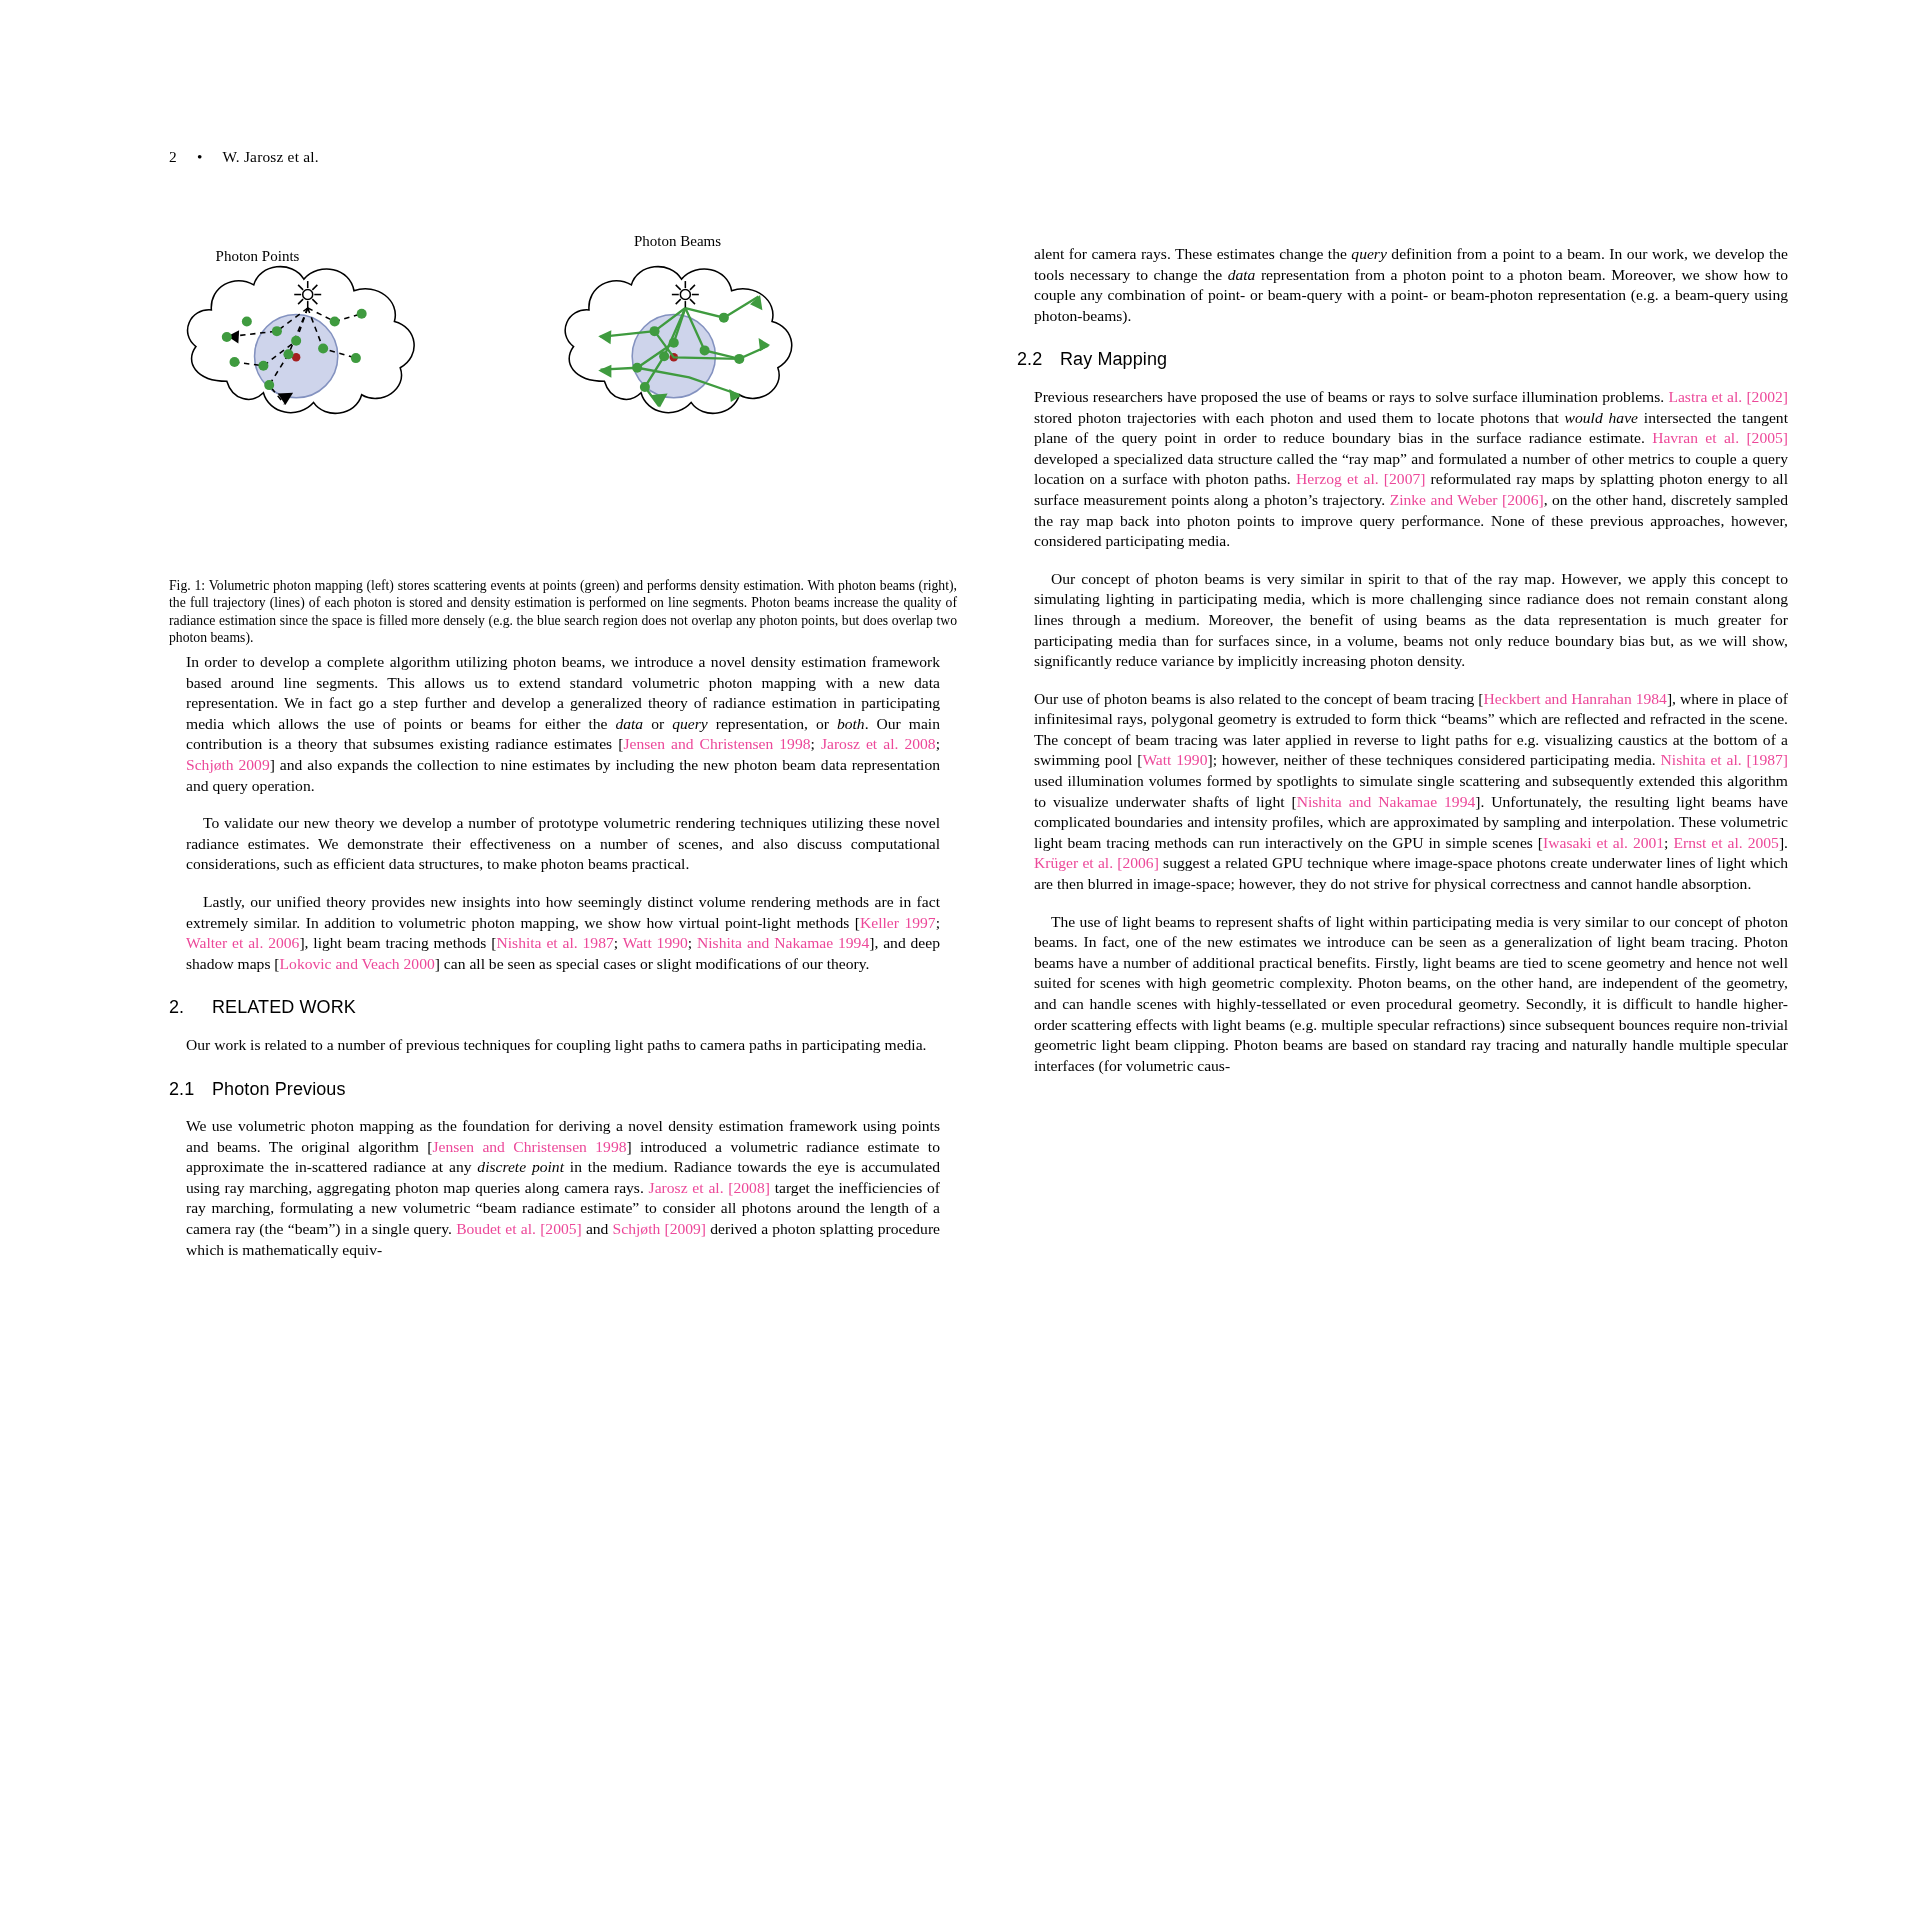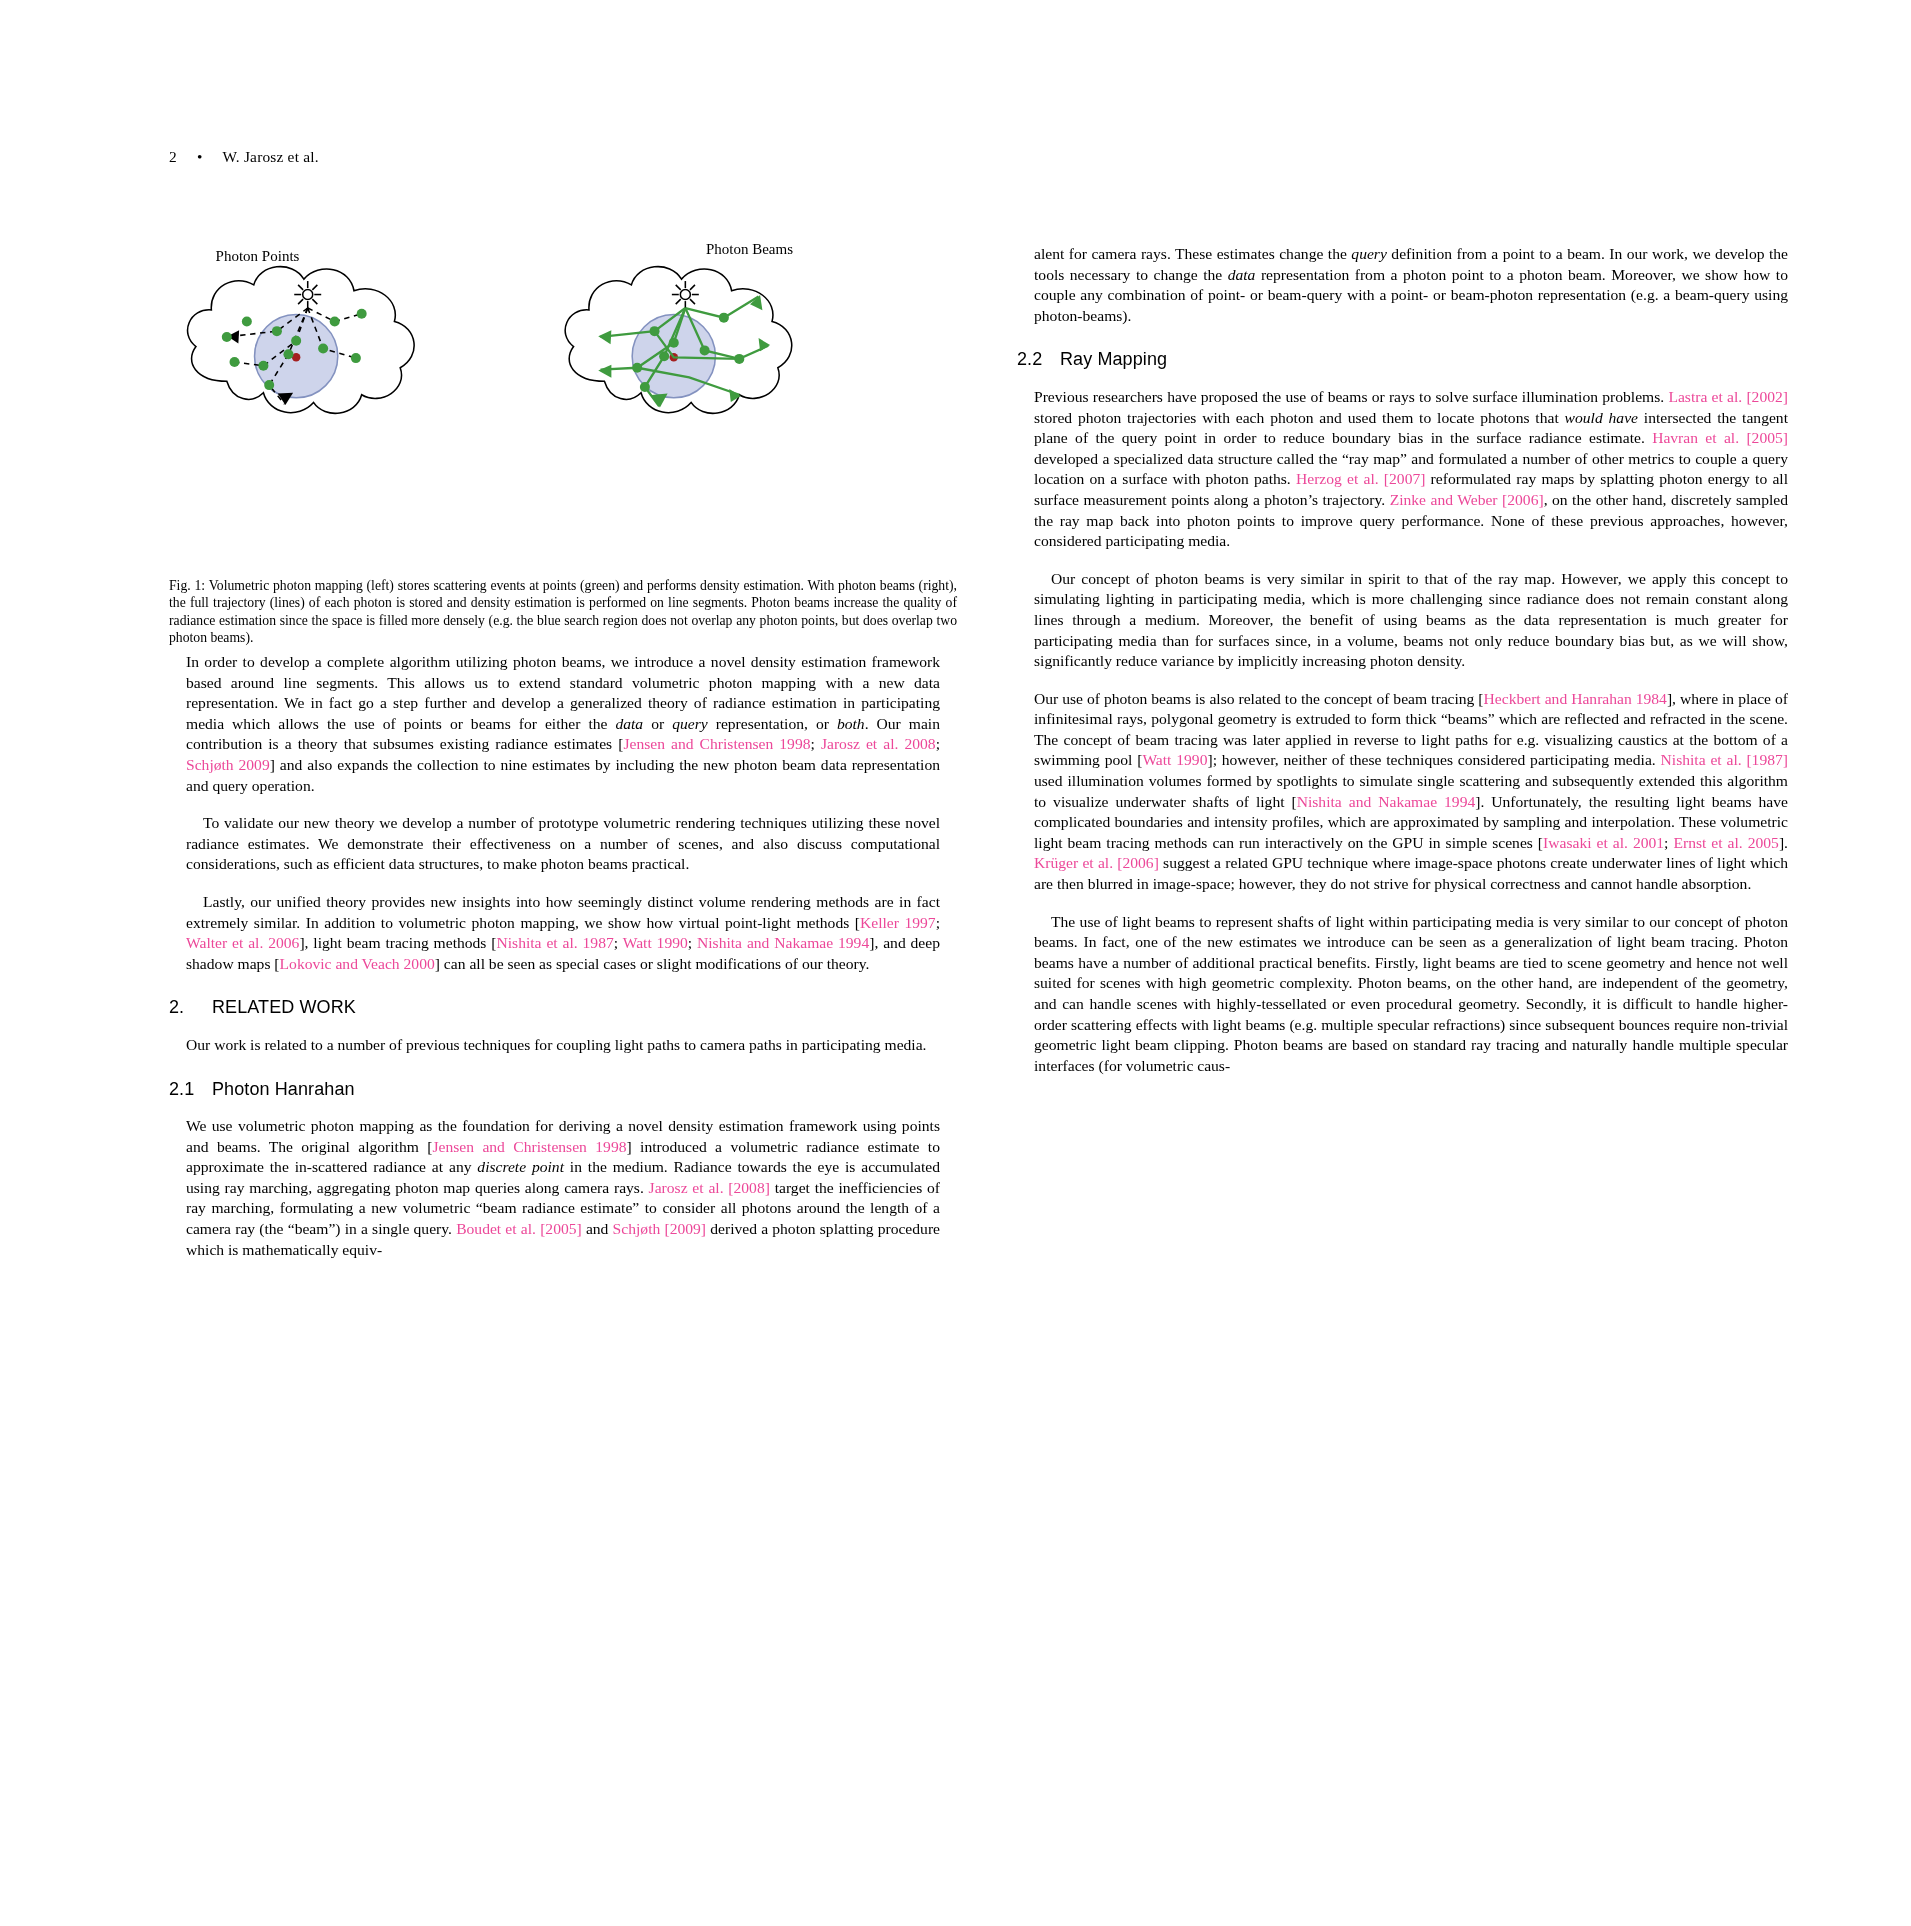--- a/index.html
+++ b/index.html
@@ -90,21 +90,21 @@
 <div class="page">
 
   <div class="runhead">
     <span class="pg">2</span><span class="dot">•</span><span class="auth">W. Jarosz et al.</span>
   </div>
 
   <div class="col col-left">
 
     <div class="figure">
       <div class="fig-label" style="left:-27px; top:0px;margin-top:19px;">Photon Points</div>
-      <div class="fig-label" style="left:393px; top:12px;text-align:right;">Photon Beams</div>
+      <div class="fig-label" style="left:393px; top:4px;">Photon Beams</div>
 
       <svg class="figsvg" width="788" height="347" viewBox="0 0 2045 900">
 
         <g transform="translate(30,70)">
           <path d="M120,330
                    C 40,330 10,280 40,240
                    C -5,205 25,140 80,145
                    C 75,85 140,50 190,80
                    C 205,25 290,15 320,65
                    C 360,20 440,35 450,95
@@ -227,21 +227,21 @@
 
     <p class="ind"><span>Lastly, our unified theory provides new insights into how seemingly distinct volume rendering methods are in fact extremely similar. In addition to volumetric photon mapping, we show how virtual point-light methods [</span><span class="ref">Keller 1997</span><span>; </span><span class="ref">Walter et al. 2006</span><span>], light beam tracing methods [</span><span class="ref">Nishita et al. 1987</span><span>; </span><span class="ref">Watt 1990</span><span>; </span><span class="ref">Nishita and Nakamae 1994</span><span>], and deep shadow maps [</span><span class="ref">Lokovic and Veach 2000</span><span>] can all be seen as special cases or slight modifications of our theory.</span></p>
 
     <h2 class="sec">
       <span class="numwide">2.</span><span>RELATED WORK</span>
     </h2>
 
     <p>Our work is related to a number of previous techniques for coupling light paths to camera paths in participating media.</p>
 
     <h2 class="sec">
-      <span class="num">2.1</span><span>Photon Hanrahan</span>
+      <span class="num">2.1</span><span>Photon Previous</span>
     </h2>
 
     <p><span>We use volumetric photon mapping as the foundation for deriving a novel density estimation framework using points and beams. The original algorithm [</span><span class="ref">Jensen and Christensen 1998</span><span>] introduced a volumetric radiance estimate to approximate the in-scattered radiance at any </span><span class="it">discrete point</span><span> in the medium. Radiance towards the eye is accumulated using ray marching, aggregating photon map queries along camera rays. </span><span class="ref">Jarosz et al. [2008]</span><span> target the inefficiencies of ray marching, formulating a new volumetric “beam radiance estimate” to consider all photons around the length of a camera ray (the “beam”) in a single query. </span><span class="ref">Boudet et al. [2005]</span><span> and </span><span class="ref">Schjøth [2009]</span><span> derived a photon splatting procedure which is mathematically equiv-</span></p>
 
   </div>
 
   <div class="col col-right">
 
     <p><span>alent for camera rays. These estimates change the </span><span class="it">query</span><span> definition from a point to a beam. In our work, we develop the tools necessary to change the </span><span class="it">data</span><span> representation from a photon point to a photon beam. Moreover, we show how to couple any combination of point- or beam-query with a point- or beam-photon representation (e.g. a beam-query using photon-beams).</span></p>
 

